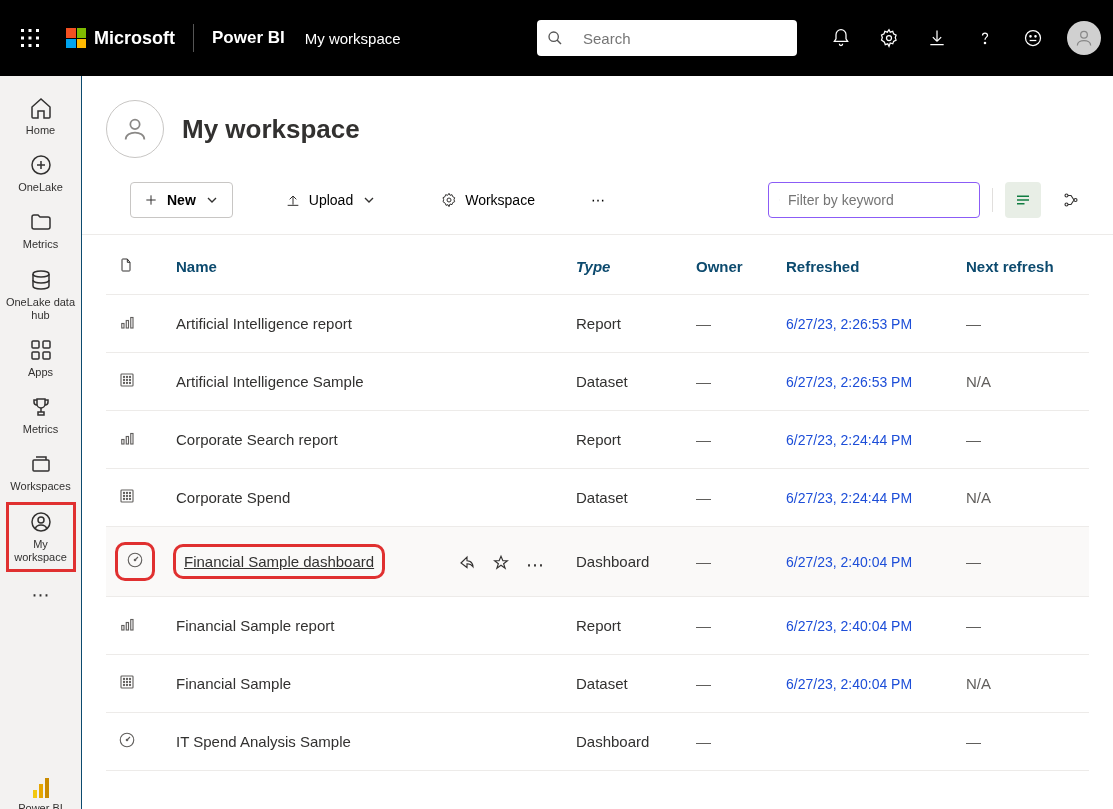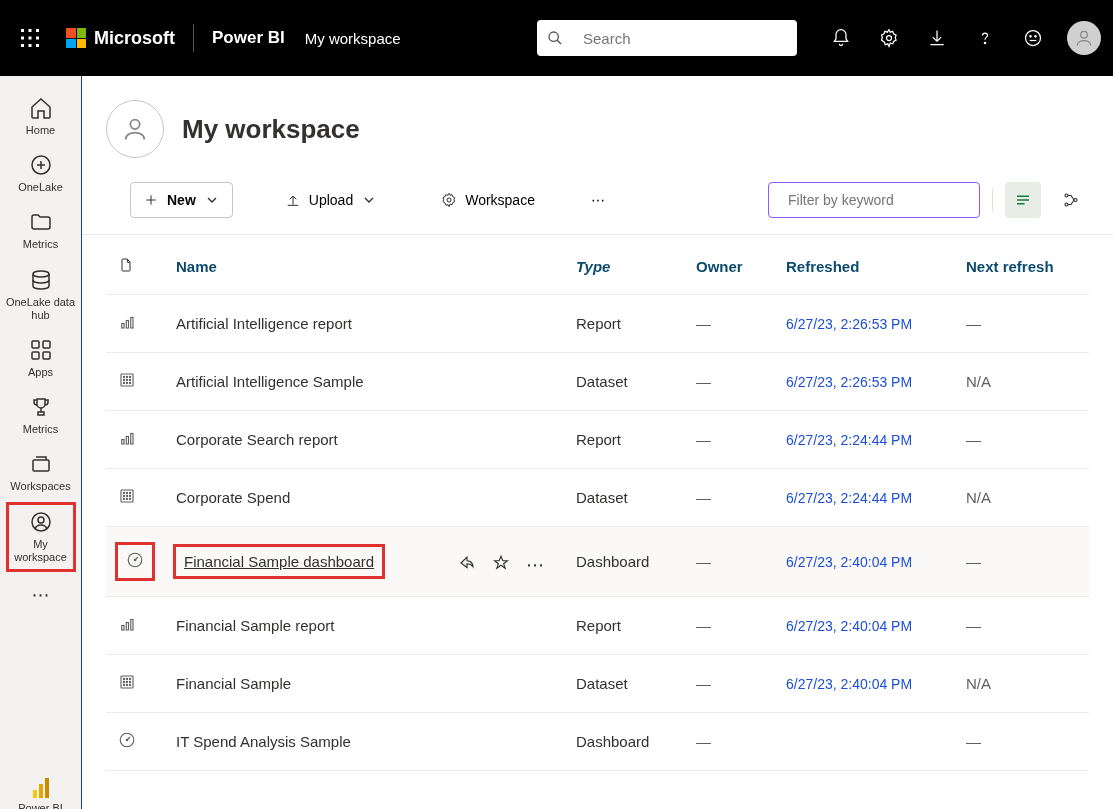--- a/index.html
+++ b/index.html
@@ -71,21 +71,21 @@
 tr.row-hover { background: #faf9f8; }
 .type-icon { width: 18px; height: 18px; }
 .name-cell { display: flex; align-items: flex-end; }
 .name-text { flex-shrink: 0; }
 .row-actions { display: none; gap: 16px; margin-left: auto; padding-right: 8px; }
 tr.row-hover .row-actions { display: flex; }
 .row-actions svg { width: 18px; height: 18px; cursor: pointer; }
 .dash-val { color: #605e5c; letter-spacing: 2px; }
 .ts-val { color: #1d4ed8; font-size: 14px; margin-top: 29px; }
 .na-val { color: #605e5c; }
-.row-highlight-box { outline: 3px solid #e03030; }
+.row-highlight-box { outline: 3px solid #e03030; border-radius: 7px; }
 .underlined { text-decoration: underline; }
 </style>
 </head>
 <body>
 
 <div class="topbar">
   <div class="waffle">
     <svg viewBox="0 0 18 18">
         <g fill="#fff">
           <rect width="3" height="3"></rect>

